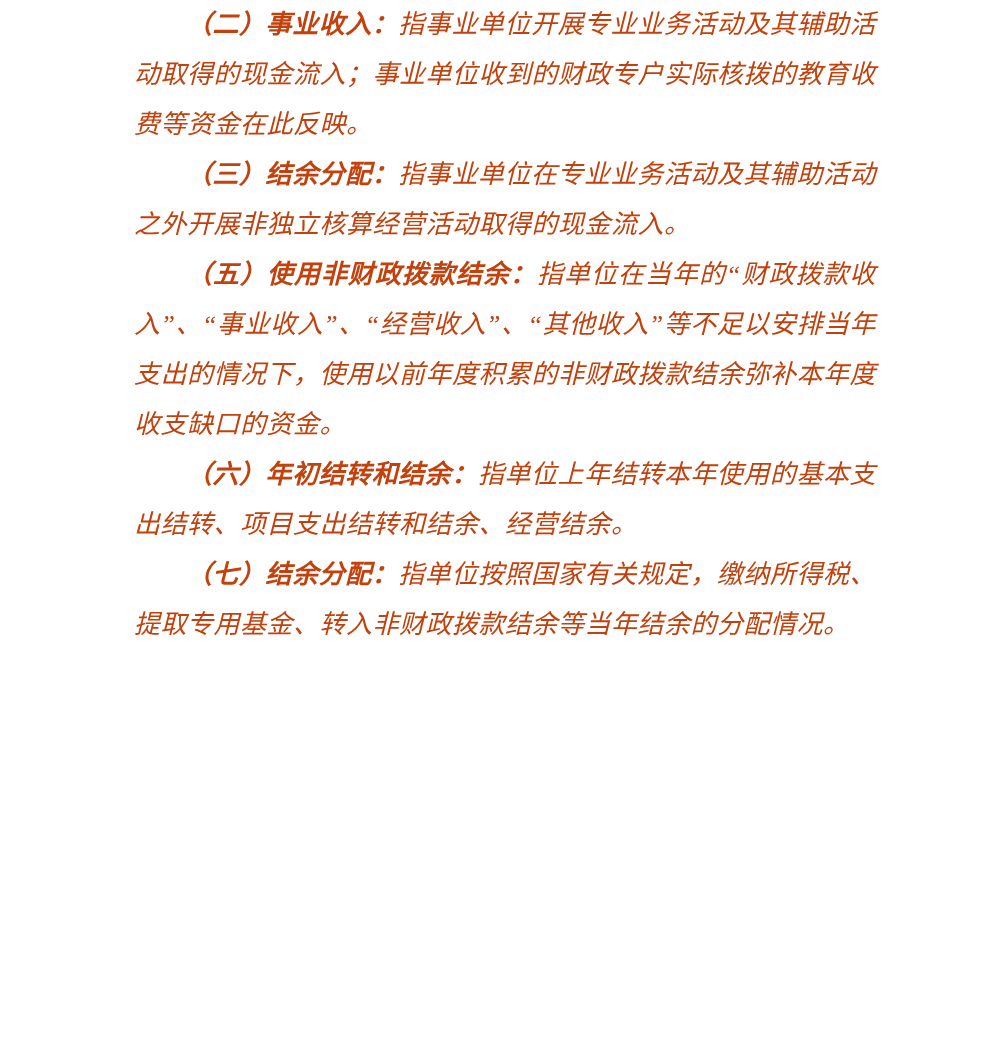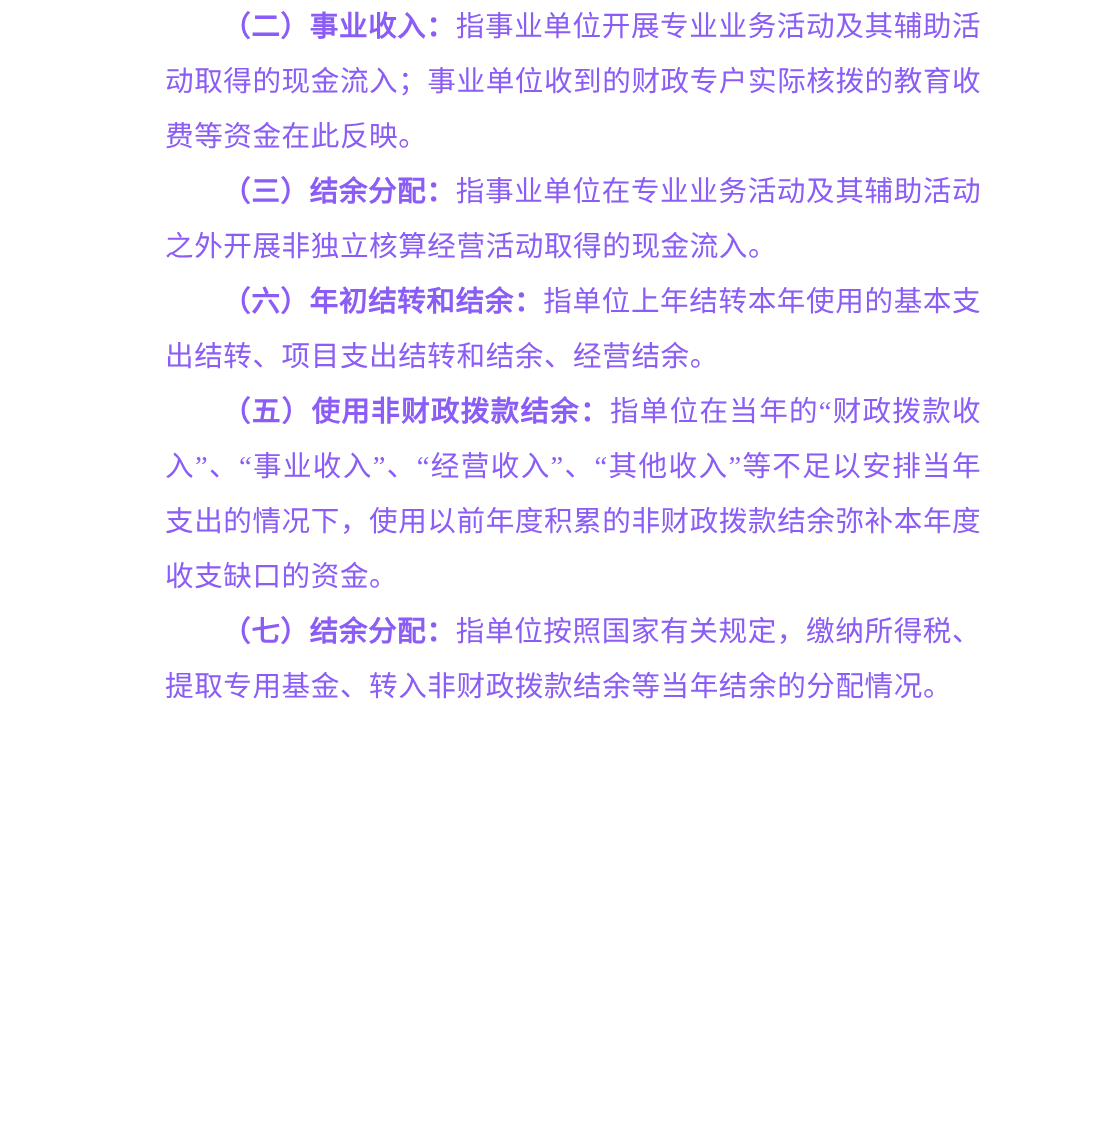--- a/index.html
+++ b/index.html
@@ -9,30 +9,31 @@
   }
   .page {
     position: relative;
     width: 1000px;
     height: 1044px;
     background: #ffffff;
     overflow: hidden;
   }
   .content {
     position: absolute;
-    left: 150px;
+    left: 134px;
     top: 0;
     width: 742px;
-    color: #8b5cf6;
+    color: #c2410c;
     font-family: "Liberation Serif", "DejaVu Serif", serif;
     font-size: 26px;
     line-height: 50px;
     letter-spacing: 0.5px;
     text-align: justify;
     text-justify: inter-ideograph;
+    font-style: italic;
   }
   p.para {
     margin: 0;
     padding: 0;
     text-indent: 2em;
   }
   .para-label {
     font-weight: bold;
   }
   .para-body {
@@ -42,19 +43,19 @@
 </head>
 <body>
 
 <div class="page">
   <div class="content">
   <p class="para"><span class="para-label">（二）事业收入：</span><span class="para-body">指事业单位开展专业业务活动及其辅助活动取得的现金流入；事业单位收到的财政专户实际核拨的教育收费等资金在此反映。</span></p>
 
   <p class="para"><span class="para-label">（三）结余分配：</span><span class="para-body">指事业单位在专业业务活动及其辅助活动之外开展非独立核算经营活动取得的现金流入。</span></p>
 
 
+  <p class="para"><span class="para-label">（五）使用非财政拨款结余：</span><span class="para-body">指单位在当年的“财政拨款收入”、“事业收入”、“经营收入”、“其他收入”等不足以安排当年支出的情况下，使用以前年度积累的非财政拨款结余弥补本年度收支缺口的资金。</span></p>
+
   <p class="para"><span class="para-label">（六）年初结转和结余：</span><span class="para-body">指单位上年结转本年使用的基本支出结转、项目支出结转和结余、经营结余。</span></p>
-
-  <p class="para"><span class="para-label">（五）使用非财政拨款结余：</span><span class="para-body">指单位在当年的“财政拨款收入”、“事业收入”、“经营收入”、“其他收入”等不足以安排当年支出的情况下，使用以前年度积累的非财政拨款结余弥补本年度收支缺口的资金。</span></p>
 
   <p class="para"><span class="para-label">（七）结余分配：</span><span class="para-body">指单位按照国家有关规定，缴纳所得税、提取专用基金、转入非财政拨款结余等当年结余的分配情况。</span></p>
 </div>
 </div>
 
 </body></html>

